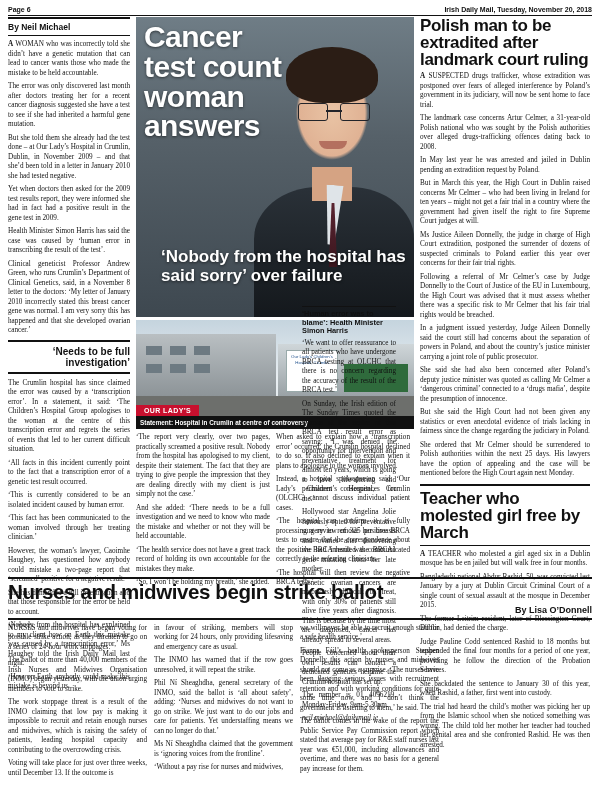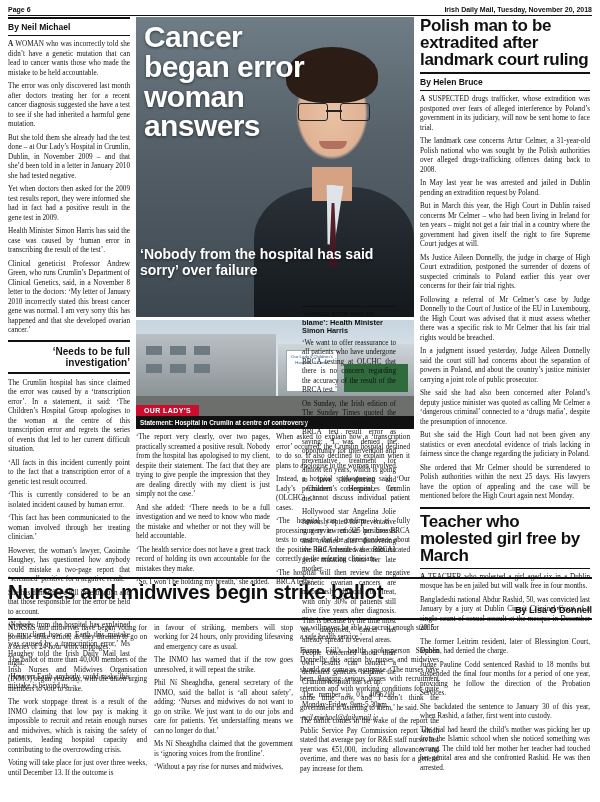--- a/index.html
+++ b/index.html
@@ -66,23 +66,23 @@
   .hero-glasses:before { left:0; }
   .hero-glasses:after { right:0; }
   .hero-glasses span { position:absolute; left:28px; top:7px; width:16px; height:1.6px; background:#22242a; }
   .hero-mouth { position:absolute; left:183px; top:124px; width:28px; height:8px;
      background:#b4705f; border-radius:0 0 14px 14px; }
 
   .hl { position:absolute; left:8px; top:6px; width:250px; z-index:4; }
   .hl .line { font-family:"Liberation Sans", sans-serif; font-weight:bold;
       color:#ffffff; font-size:30px; line-height:0.96; letter-spacing:-0.6px;
       text-shadow:0 1px 3px rgba(0,0,0,.55); margin-bottom:1px; }
-  .kicker { position:absolute; left:4px; top:230px; width:256px; z-index:4;
+  .kicker { position:absolute; left:25px; top:230px; width:256px; z-index:4;
       font-family:"Liberation Sans", sans-serif; font-weight:bold; color:#fff;
-      font-size:14px; line-height:1.12; text-shadow:0 1px 3px rgba(0,0,0,.6); }
+      font-size:17px; line-height:1.12; text-shadow:0 1px 3px rgba(0,0,0,.6); }
 
   
   .photo2 { position:relative; width:278px; height:96px; margin-top:3px; overflow:hidden;
             background:#9fb0bd; }
   .p2sky { position:absolute; inset:0; background:linear-gradient(180deg,#c5d4de,#e8eef2 60%,#dfe6ea); }
   .p2build { position:absolute; left:0; top:14px; width:140px; height:62px;
              background:linear-gradient(180deg,#b9bfc2,#8d9498); }
   .p2build2 { position:absolute; left:142px; top:24px; width:136px; height:52px;
              background:linear-gradient(180deg,#cfd6d9,#9aa2a6); }
   .p2win { position:absolute; background:#6d7a82; }
@@ -169,21 +169,21 @@
         <div class="hero-neck"></div>
         <div class="hero-shirt"></div>
         <div class="hero-tie"></div>
         <div class="hero-mouth"></div>
         <div class="hero-glasses">
             <span></span>
           </div>
 
         <div class="hl">
           <div class="line">Cancer</div>
-          <div class="line">began error</div>
+          <div class="line">test count</div>
           <div class="line">woman</div>
           <div class="line">answers</div>
         </div>
         <div class="kicker">‘Nobody from the hospital has said sorry’ over failure</div>
       </div>
 
       <div class="photo2">
         <div class="p2sky"></div>
         <div class="p2build"></div>
         <div class="p2build2"></div>
@@ -212,21 +212,20 @@
           <p class="body">Instead, a hospital spokesperson said: ‘Our Lady’s Children’s Hospital, Crumlin (OLCHC) cannot discuss individual patient cases.</p>
           <p class="body">‘The hospital can confirm it is fully processing a review of 325 positive BRCA tests to ensure that the correspondence about the positive BRCA result was communicated correctly to the referring clinicians.</p>
           <p class="body">‘The hospital will then review the negative BRCA tests.’</p>
           <p class="body"></p>
         </div>
       </div>
     </div>
 
     <div class="colC">
       <h1 class="cHead">Polish man to be extradited after landmark court ruling</h1>
-      <div class="cByline">By Helen Bruce</div>
 
       <p class="body dropcap">A SUSPECTED drugs trafficker, whose extradition was postponed over fears of alleged interference by Poland’s government in its judiciary, will now be sent home to face trial.</p>
       <p class="body">The landmark case concerns Artur Celmer, a 31-year-old Polish national who was sought by the Polish authorities over alleged drugs-trafficking offences dating back to 2008.</p>
       <p class="body">In May last year he was arrested and jailed in Dublin pending an extradition request by Poland.</p>
       <p class="body">But in March this year, the High Court in Dublin raised concerns Mr Celmer – who had been living in Ireland for ten years – might not get a fair trial in a country where the government had given itself the right to fire Supreme Court judges at will.</p>
       <p class="body">Ms Justice Aileen Donnelly, the judge in charge of High Court extradition, postponed the surrender of dozens of suspected criminals to Poland earlier this year over concerns for their fair trial rights.</p>
       <p class="body">Following a referral of Mr Celmer’s case by Judge Donnelly to the Court of Justice of the EU in Luxembourg, the High Court was advised that it must assess whether there was a specific risk to Mr Celmer that his fair trial rights would be breached.</p>
       <p class="body">In a judgment issued yesterday, Judge Aileen Donnelly said the court still had concerns about the separation of powers in Poland, and about the country’s justice minister carrying a joint role of public prosecutor.</p>
       <p class="body">She said she had also been concerned after Poland’s deputy justice minister was quoted as calling Mr Celmer a ‘dangerous criminal’ connected to a ‘drugs mafia’, despite the presumption of innocence.</p>
       <p class="body">But she said the High Court had not been given any statistics or even anecdotal evidence of trials lacking in fairness since the change regarding the judiciary in Poland.</p>

